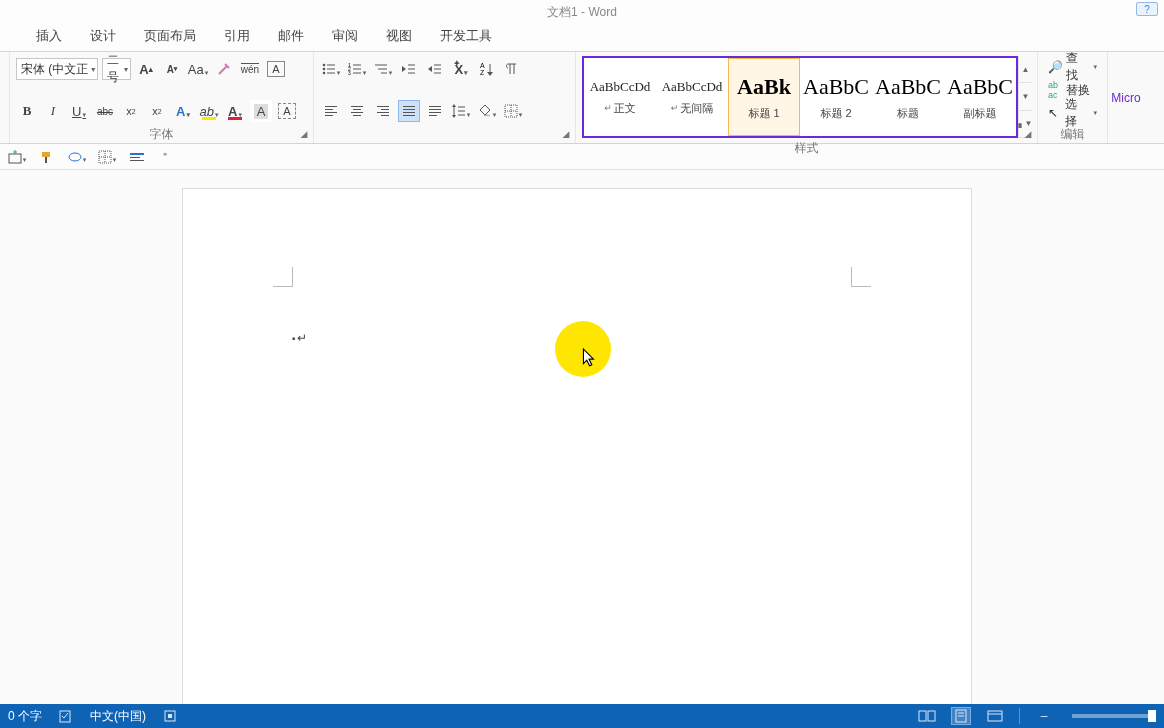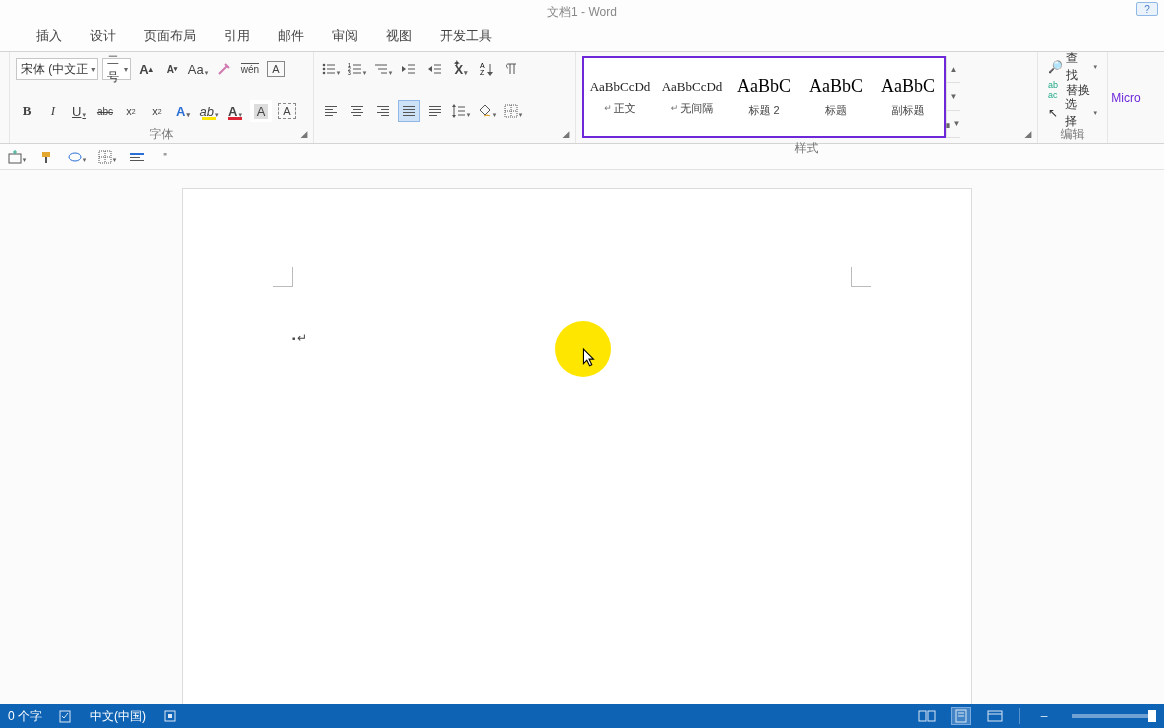--- a/index.html
+++ b/index.html
@@ -38,21 +38,21 @@
   .lines span{ display:block; width:12px; height:1px; background:#555;}
   .active { background:#cde2f7; border:1px solid #8fb8e8;}
 
   
   .styles-group { flex: 0 0 auto; display:flex; }
   .gallery { display:flex; border:2px solid #6d28d9; background:#fff;}
   .style-item { width:72px; height:78px; display:flex; flex-direction:column; align-items:center; justify-content:center; border:1px solid transparent; cursor:pointer; padding:2px;}
   .style-item.selected { border-color:#f6b94d; background:#fff6e5;}
   .style-preview { font-family: "Times New Roman", serif; color:#222; }
   .style-preview.big { font-size: 22px; font-weight: bold; color:#000;}
-  .style-preview.med { font-size: 18px; color:#000;}
+  .style-preview.med { font-size: 22px; color:#000;}
   .style-preview.small { font-size: 13px; }
   .style-name { font-size: 11px; color:#444; margin-top:6px; display:flex; align-items:center; gap:2px;}
   .style-name .pmark{ font-size:9px; color:#777;}
   .gallery-scroll { width: 14px; display:flex; flex-direction:column; border-left:1px solid #e0e0e0;}
   .gallery-scroll div{ flex:1; display:flex; align-items:center; justify-content:center; font-size:8px; color:#666; border-bottom:1px solid #e0e0e0; cursor:pointer;}
 
   
   .edit-item { display:flex; align-items:center; gap:4px; font-size:12px; color:#333; height:22px; padding:0 4px; cursor:pointer;}
   .edit-icon { width:14px; font-size:12px;}
   .tiny-arrow{ font-size:7px; color:#666; margin-left:2px;}
@@ -322,20 +322,26 @@
               <span>正文</span>
             </div>
           </div>
           <div class="style-item">
             <div class="style-preview small">AaBbCcDd</div>
             <div class="style-name">
               <span class="pmark">↵</span>
               <span>无间隔</span>
             </div>
           </div>
+          <div class="style-item selected">
+            <div class="style-preview big">AaBk</div>
+            <div class="style-name">
+              <span>标题 1</span>
+            </div>
+          </div>
           <div class="style-item">
             <div class="style-preview med">AaBbC</div>
             <div class="style-name">
               <span>标题 2</span>
             </div>
           </div>
           <div class="style-item">
             <div class="style-preview med">AaBbC</div>
             <div class="style-name">
               <span>标题</span>

